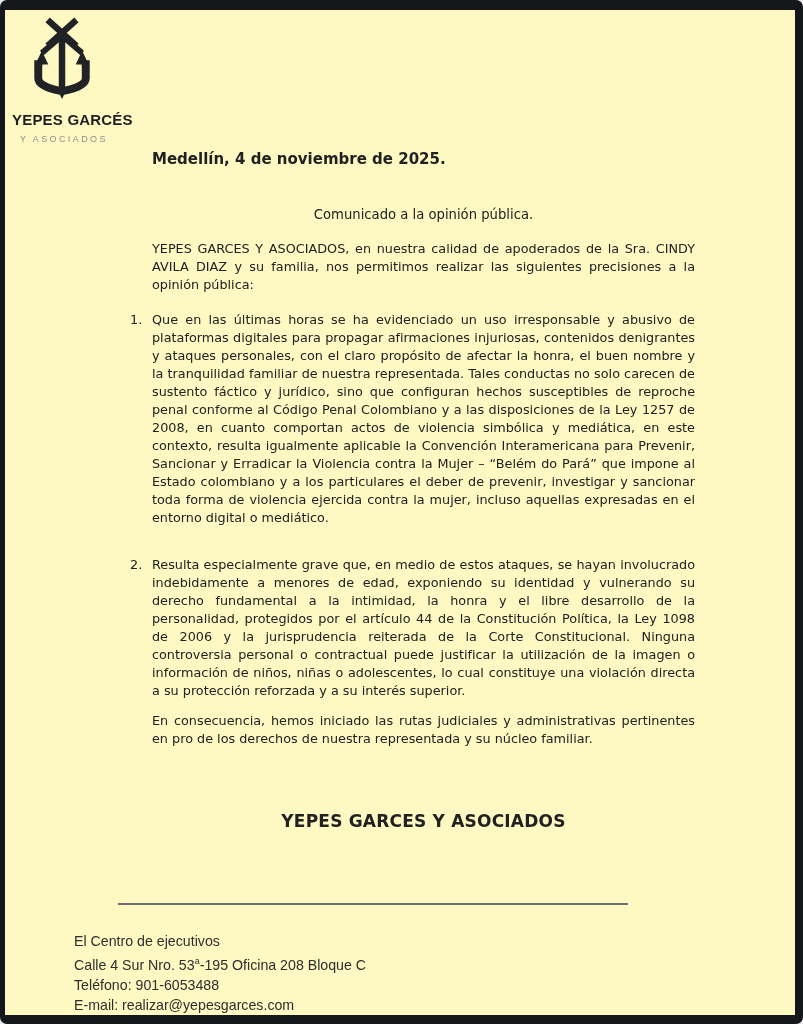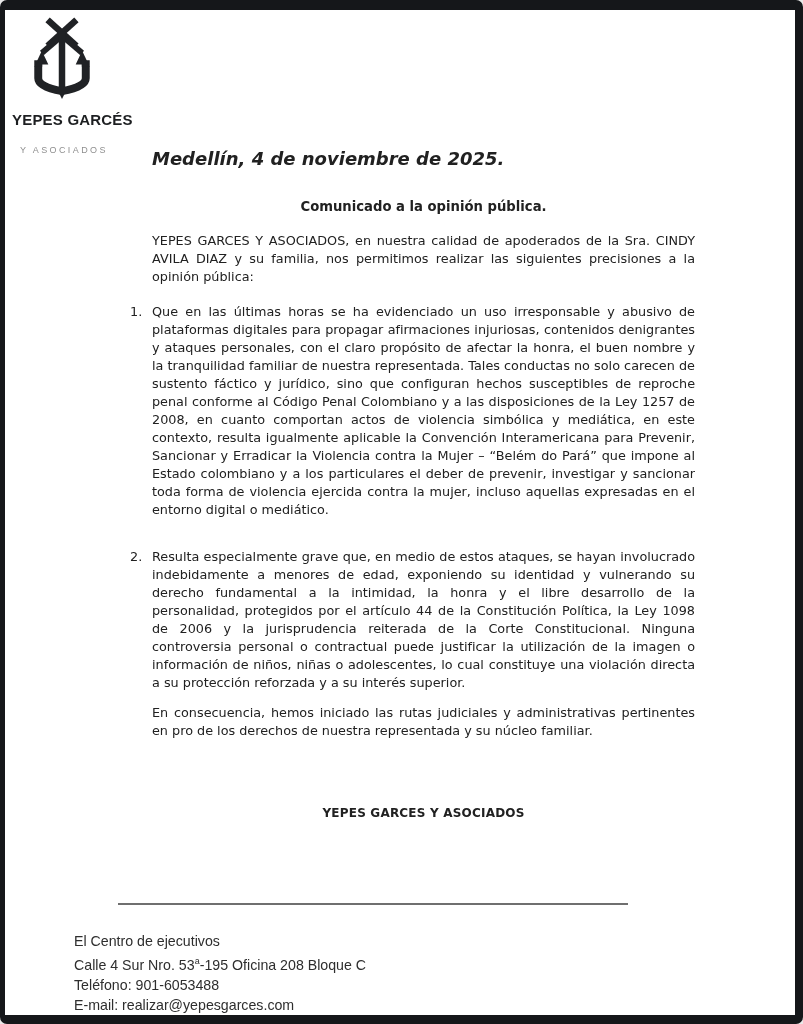--- a/index.html
+++ b/index.html
@@ -2,51 +2,51 @@
 <html lang="es"><head>
 <meta charset="utf-8">
 <title>Comunicado</title>
 <style>
   html,body{margin:0;padding:0;background:#e9e9e9;}
   .page{
     position:relative;
     width:803px;height:1024px;
     box-sizing:border-box;
     margin:0 auto;
-    background:#ffffff;
+    background:#fef9c3;
     border:solid #15171a;
     border-width:10px 8px 9px 5px;
     border-radius:7px;
     overflow:hidden;
     font-family:"DejaVu Sans",sans-serif;
     color:#212121;
   }
   
   .logo-block{position:absolute;left:7px;top:6px;width:120px;}
   .logo-mark{display:block;margin-left:14px;width:72px;height:92px;}
   .logo-name{
     font-family:"Liberation Sans",sans-serif;
     font-weight:800;font-size:15px;letter-spacing:.2px;
     color:#1d1f21;white-space:nowrap;margin-top:3px;
   }
   .logo-sub{
     font-family:"Liberation Sans",sans-serif;
     font-size:9px;letter-spacing:2.4px;color:#8f8f8f;
-    text-align:center;width:104px;margin-top:17px;
+    text-align:center;width:104px;margin-top:6px;
   }
   
   .column{position:absolute;left:147px;top:140px;width:543px;font-size:12.8px;line-height:18px;}
-  .date-line{font-weight:bold;font-size:18px;font-style:italic;}
-  .doc-title{font-weight:bold;font-size:13.2px;text-align:center;margin-top:30px;}
+  .date-line{font-weight:bold;font-size:15px;}
+  .doc-title{font-weight:normal;font-size:13.2px;text-align:center;margin-top:38px;}
   .intro{margin-top:16px;text-align:justify;}
   .item{position:relative;margin-top:17px;text-align:justify;}
   .item .num{position:absolute;left:-22px;top:0;}
   .item+.item{margin-top:29px;}
   .closing{margin-top:12px;text-align:justify;}
-  .signature{font-weight:bold;font-size:12px;text-align:center;margin-top:64px;letter-spacing:.2px;}
+  .signature{font-weight:bold;font-size:17px;text-align:center;margin-top:64px;letter-spacing:.2px;}
   
   .footer-rule{
     position:absolute;left:113px;top:893px;width:510px;height:0;
     border-top:2px solid #6f6f6f;
   }
   .footer-block{
     position:absolute;left:69px;top:921px;
     font-family:"Liberation Sans",sans-serif;
     font-size:14.2px;line-height:20px;color:#2e2e2e;
   }

